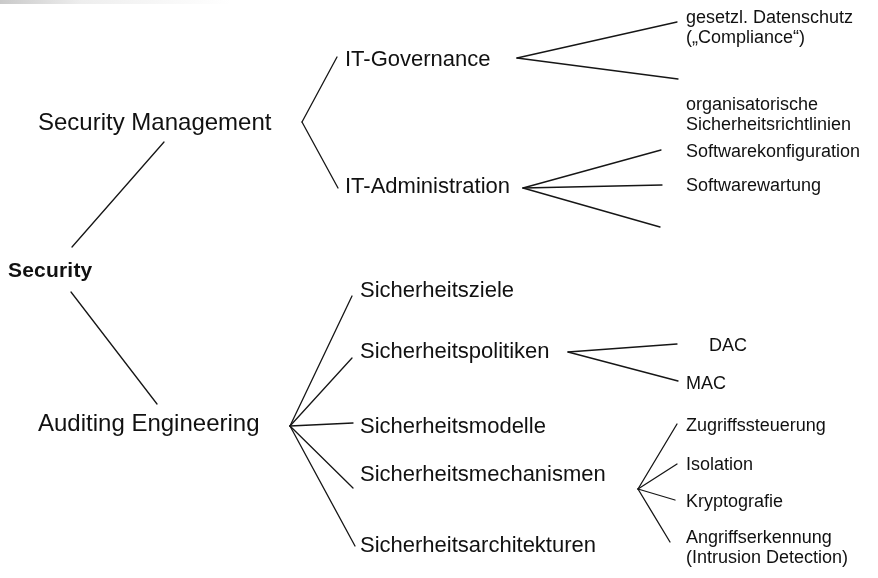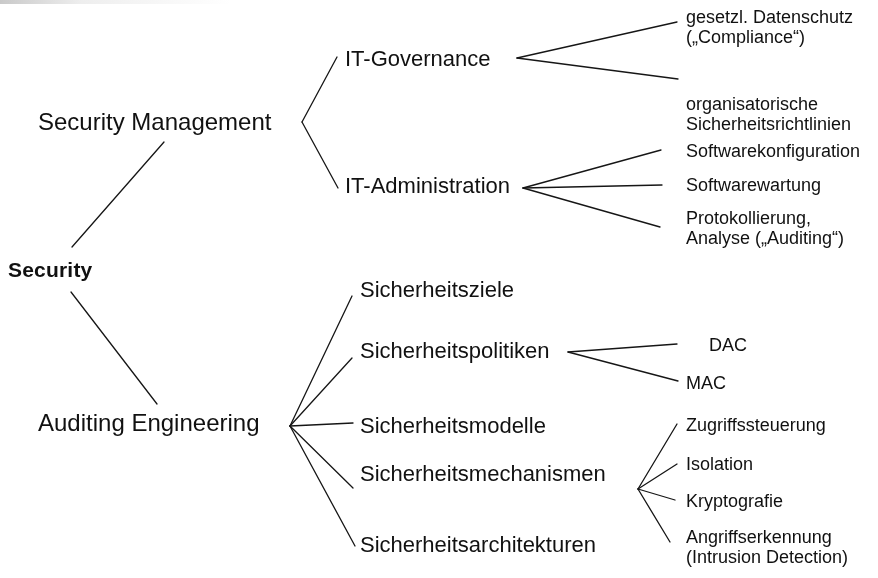--- a/index.html
+++ b/index.html
@@ -106,22 +106,20 @@
   <div class="node lvl-3" style="left:360px; top:474px;">Sicherheitsmechanismen</div>
   <div class="node lvl-3" style="left:360px; top:545px;">Sicherheitsarchitekturen</div>
 
   <div class="node leaf" style="left:686px; top:27px;">gesetzl. Datenschutz
 („Compliance“)</div>
   <div class="node leaf" style="left:686px; top:90px;margin-top:24px;">organisatorische
 Sicherheitsrichtlinien</div>
 
   <div class="node leaf" style="left:686px; top:151px;">Softwarekonfiguration</div>
   <div class="node leaf" style="left:686px; top:185px;">Softwarewartung</div>
-  <div class="node leaf" style="left:686px; top:228px;">Protokollierung,
-Analyse („Auditing“)</div>
 
   <div class="node leaf" style="left:686px; top:345px;margin-left:23px;">DAC</div>
   <div class="node leaf" style="left:686px; top:383px;">MAC</div>
 
   <div class="node leaf" style="left:686px; top:425px;">Zugriffssteuerung</div>
   <div class="node leaf" style="left:686px; top:464px;">Isolation</div>
   <div class="node leaf" style="left:686px; top:501px;">Kryptografie</div>
   <div class="node leaf" style="left:686px; top:547px;">Angriffserkennung
 (Intrusion Detection)</div>
 

